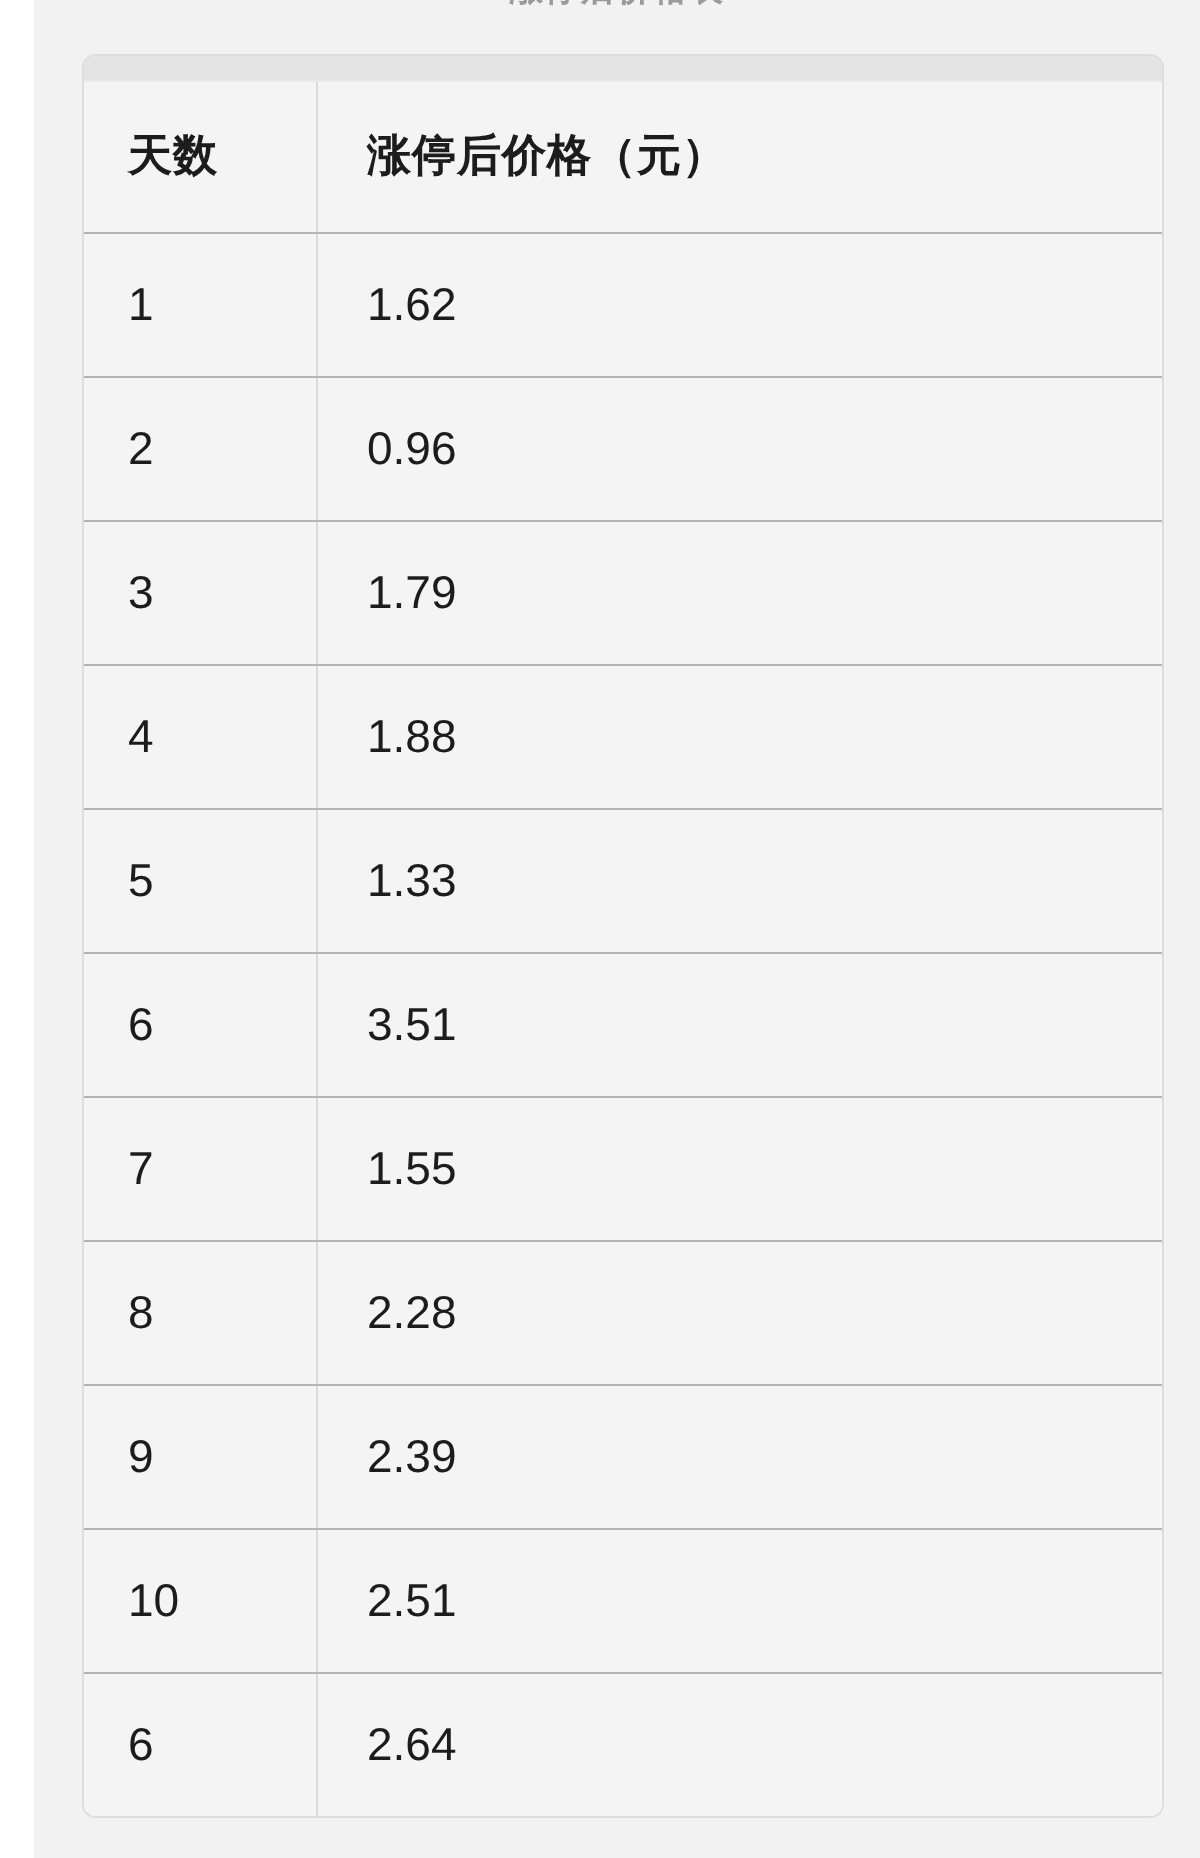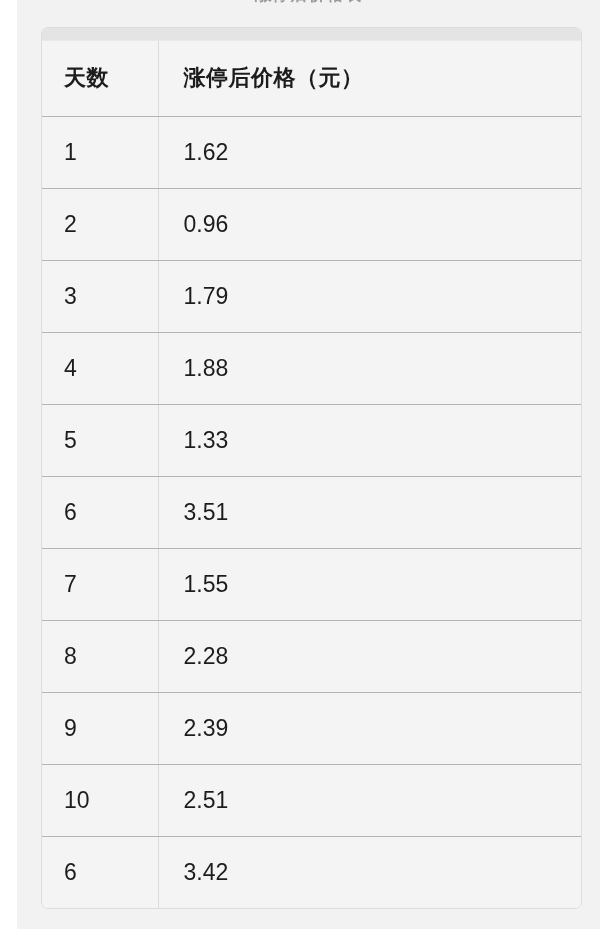--- a/index.html
+++ b/index.html
@@ -178,20 +178,20 @@
           <tr>
             <td class="cell-day">9</td>
             <td class="cell-price">2.39</td>
           </tr>
           <tr>
             <td class="cell-day">10</td>
             <td class="cell-price">2.51</td>
           </tr>
           <tr>
             <td class="cell-day">6</td>
-            <td class="cell-price">3.42</td>
+            <td class="cell-price">2.64</td>
           </tr>
         </tbody>
       </table>
     </div>
 
   </div>
 </div>
 
 </body></html>

